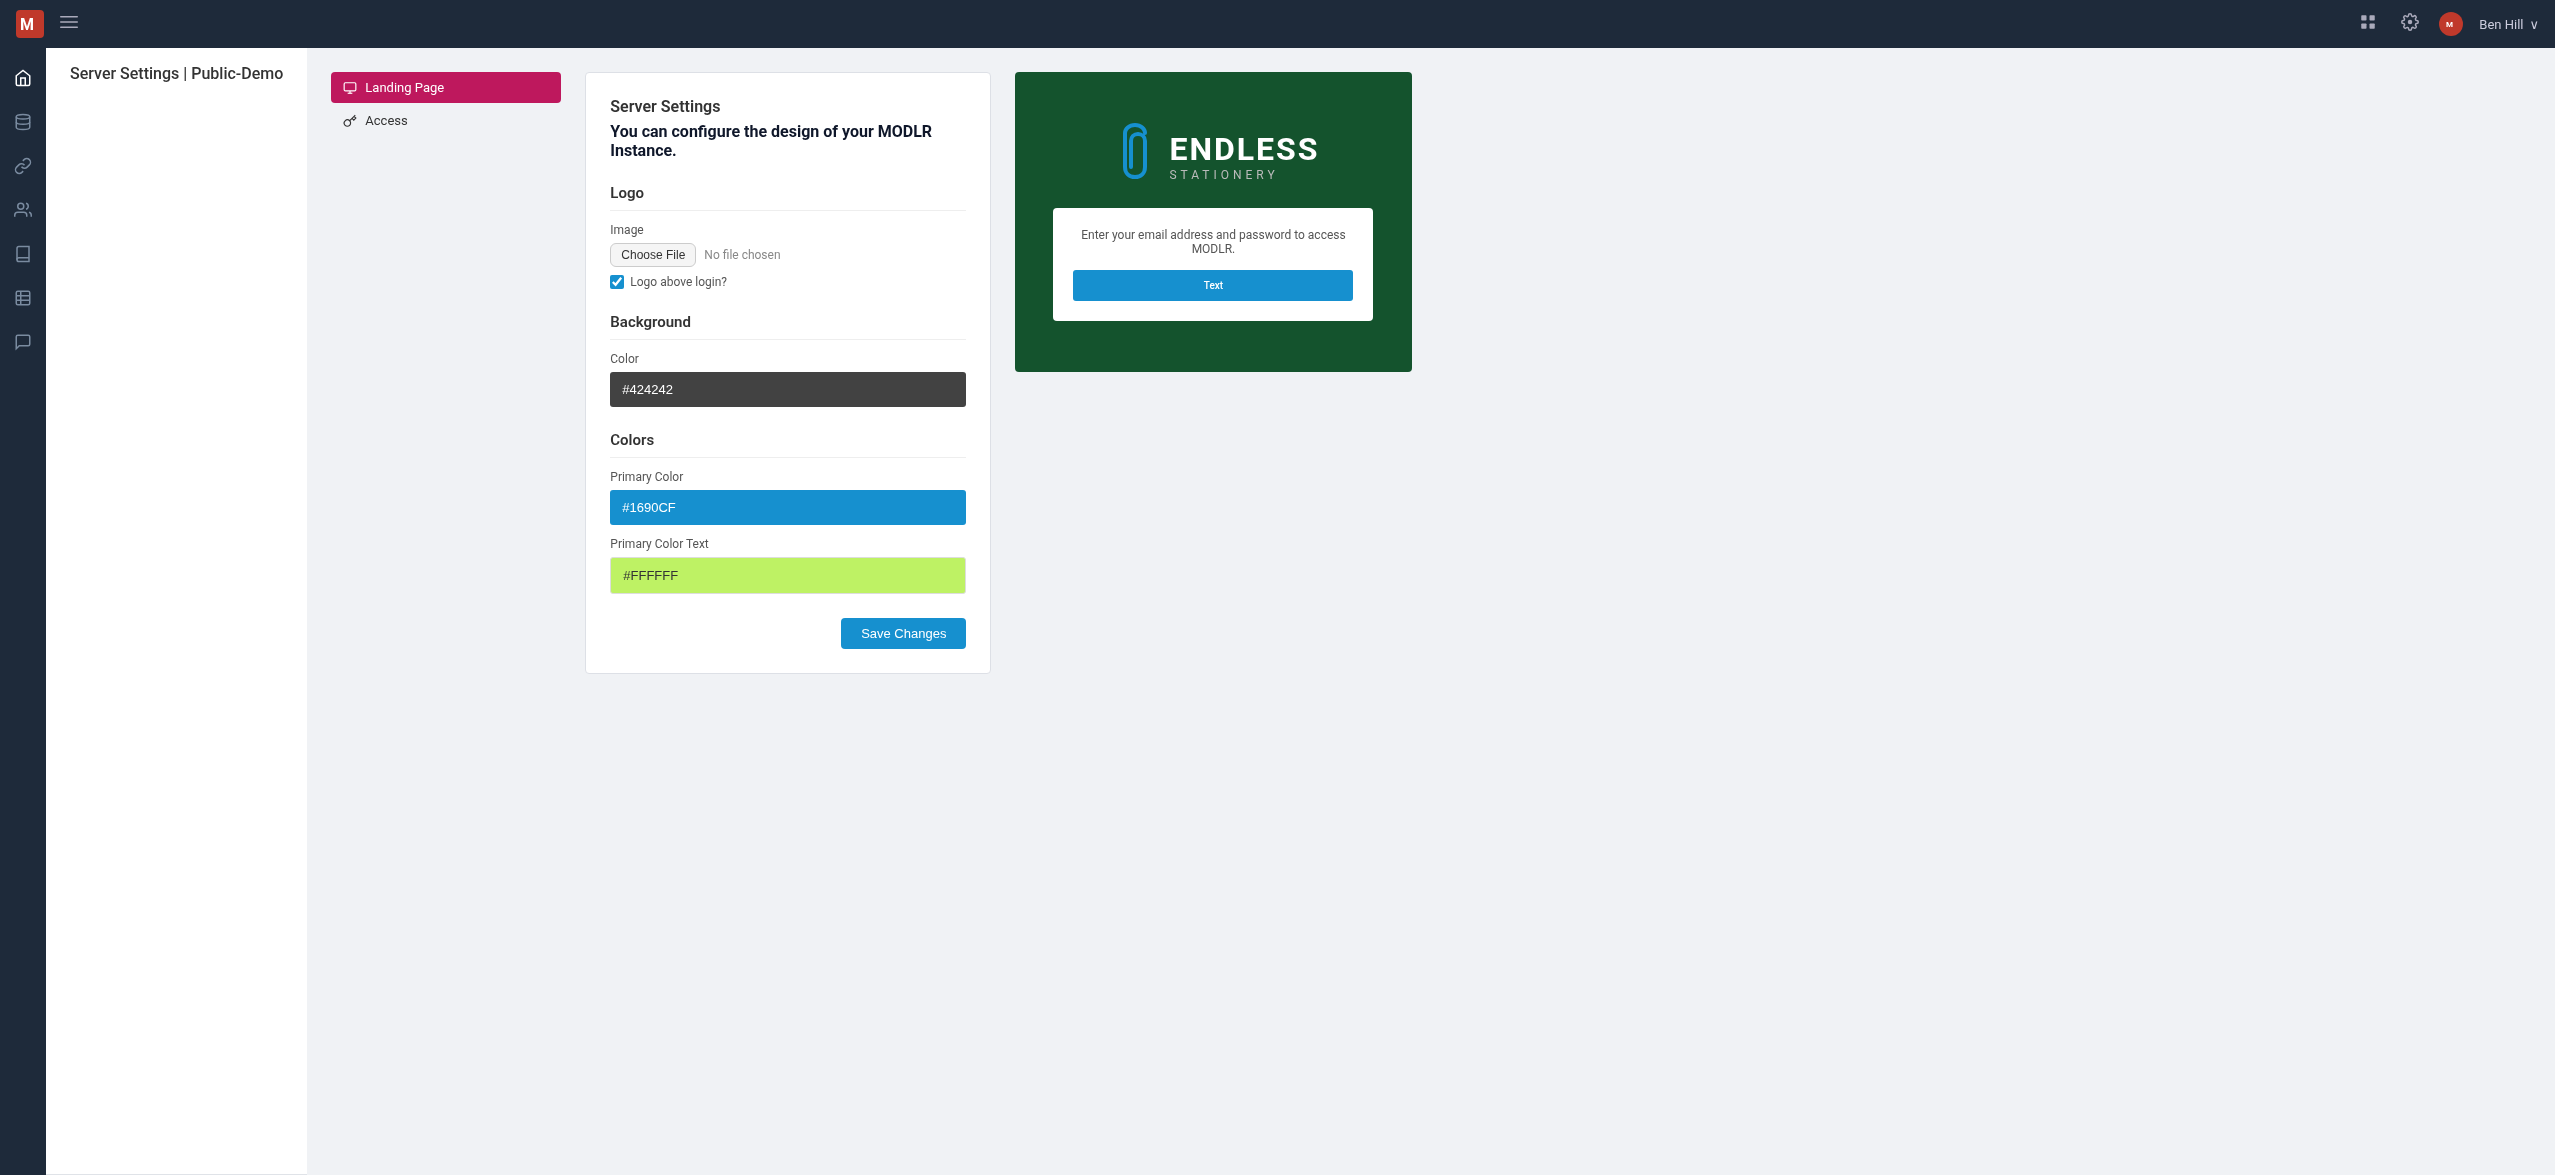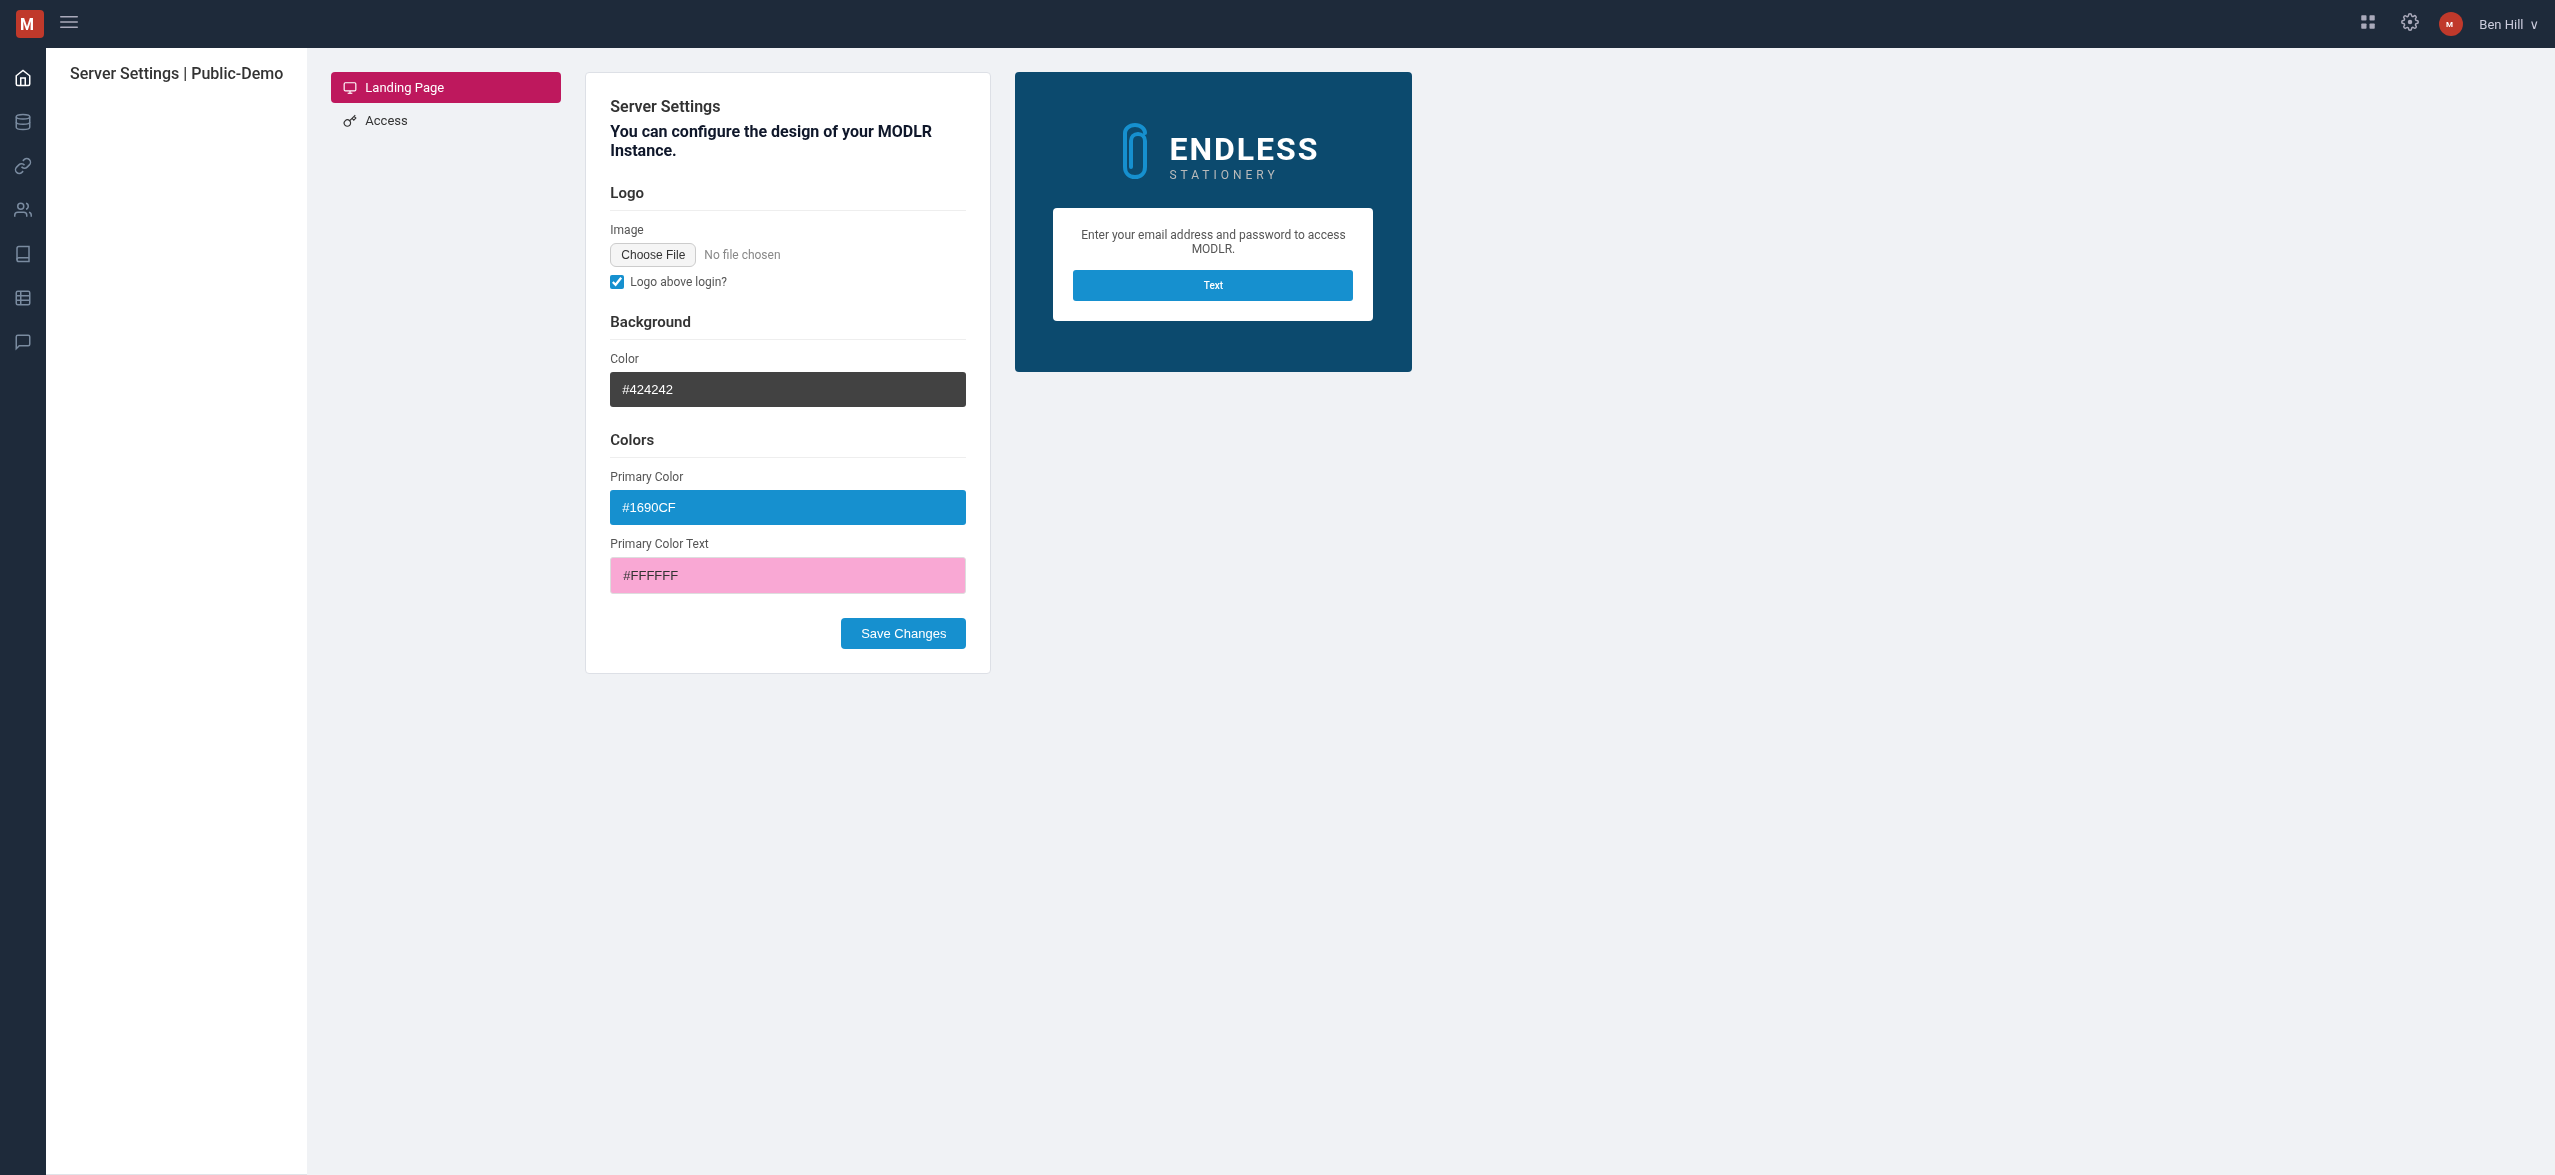--- a/index.html
+++ b/index.html
@@ -123,21 +123,21 @@
       padding: 10px 12px;
       background: #1690CF;
       color: #fff;
       border: none;
       border-radius: 3px;
       font-size: 13px;
     }
     .color-input-white {
       width: 100%;
       padding: 10px 12px;
-      background: #f9a8d4;
+      background: #bef264;
       color: #333;
       border: 1px solid #ddd;
       border-radius: 3px;
       font-size: 13px;
     }
 
     .save-btn-row { display: flex; justify-content: flex-end; margin-top: 24px; }
     .save-btn {
       padding: 8px 20px;
       background: #1690CF;
@@ -145,21 +145,21 @@
       border: none;
       border-radius: 4px;
       font-size: 13px;
       cursor: pointer;
       font-weight: 500;
     }
 
     
     .preview-panel {
       flex: 1;
-      background: #0c4a6e;
+      background: #14532d;
       border-radius: 4px;
       min-height: 300px;
       display: flex;
       flex-direction: column;
       align-items: center;
       justify-content: center;
       gap: 20px;
       padding: 40px 20px;
     }
 

